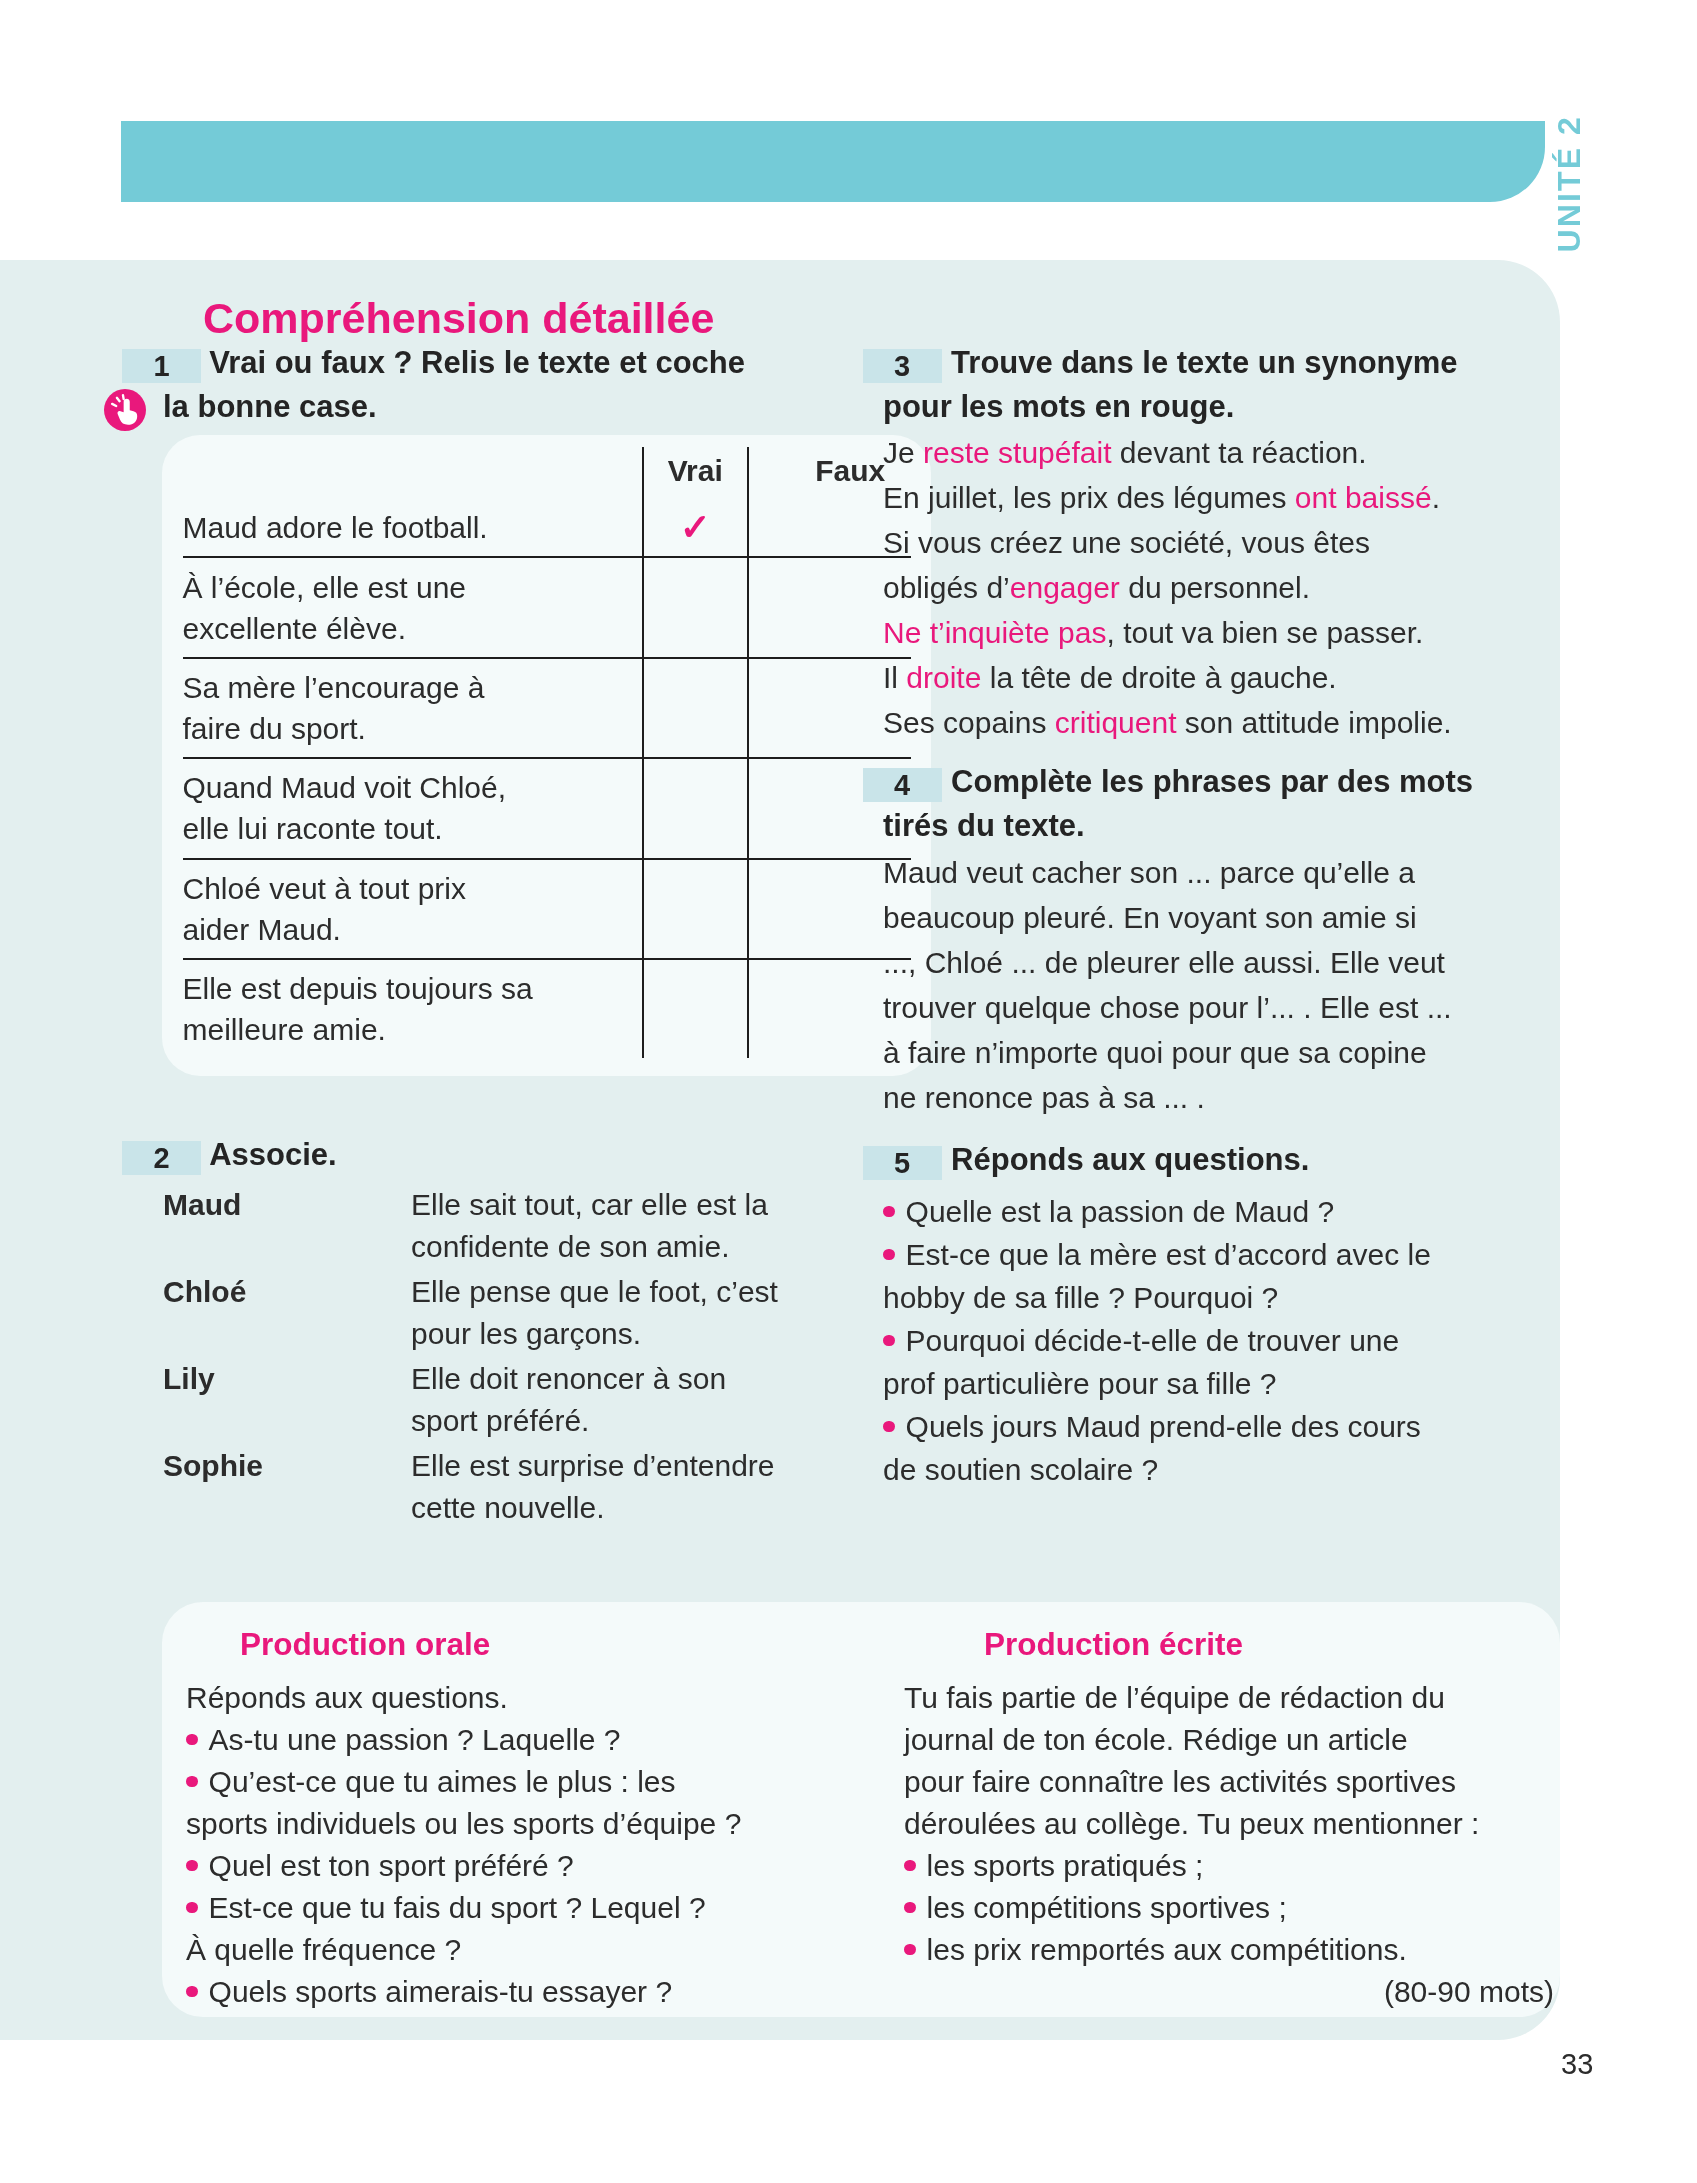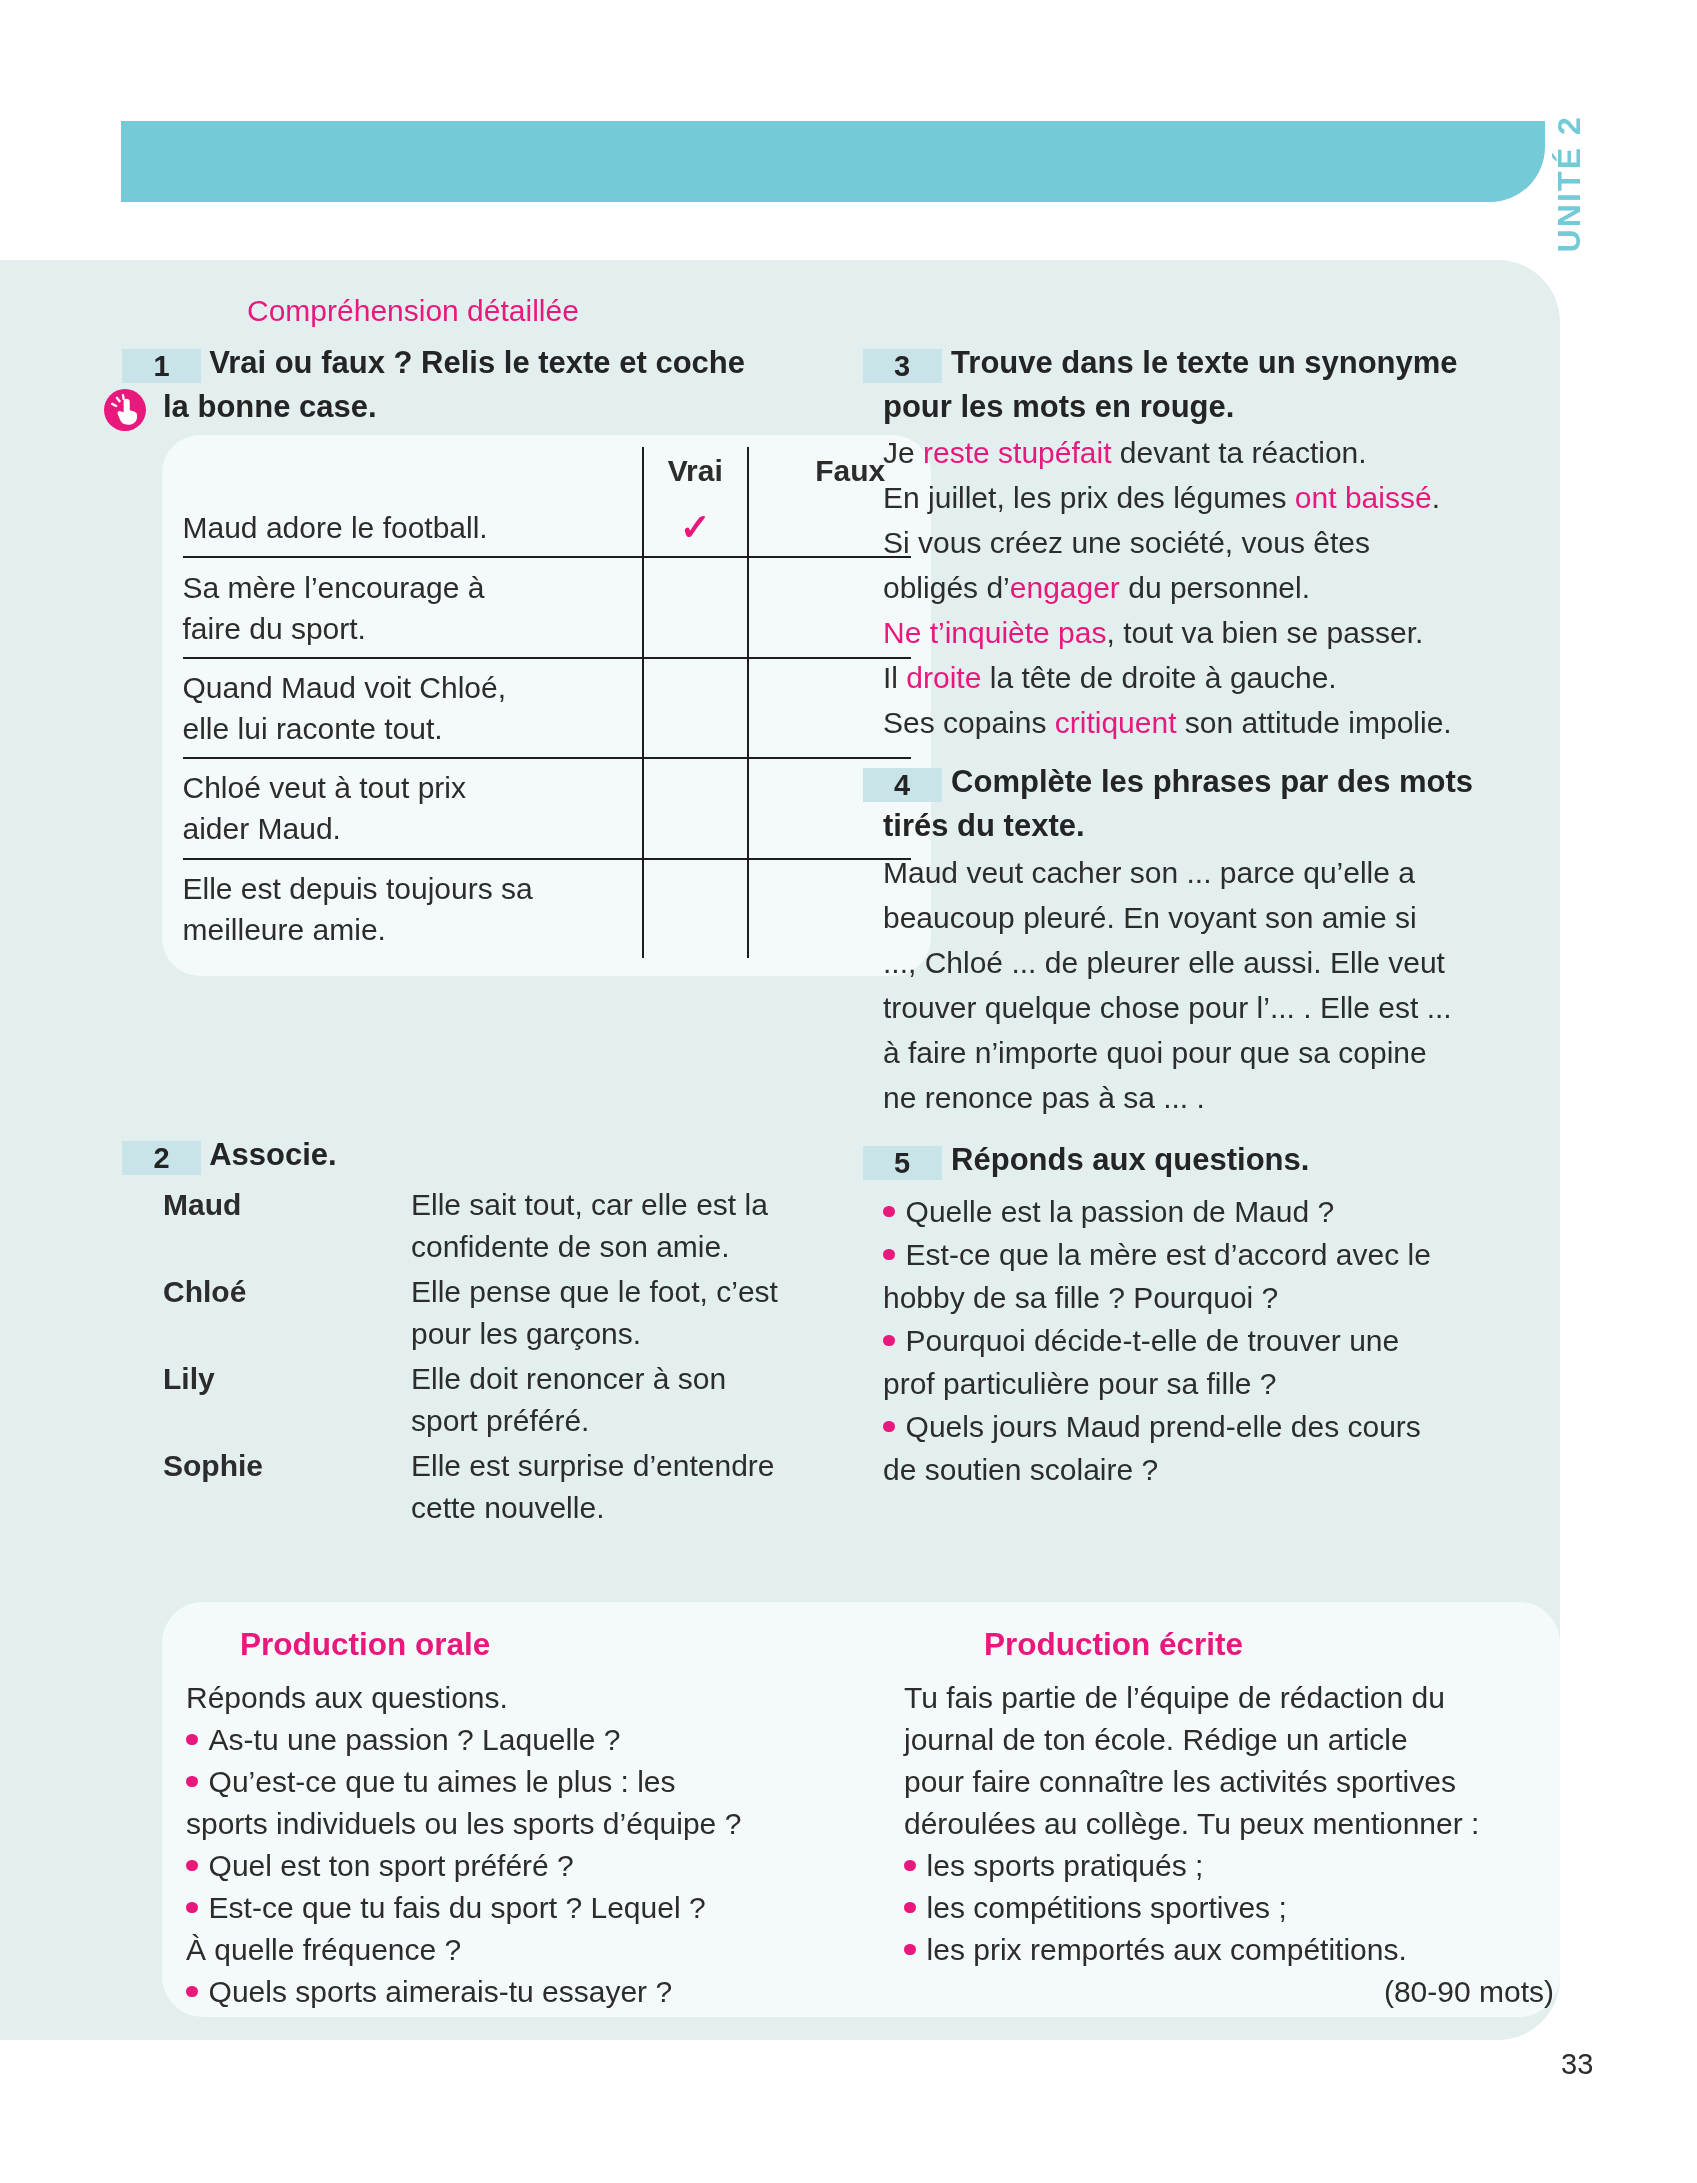--- a/index.html
+++ b/index.html
@@ -6,21 +6,21 @@
   .page{
     position:relative;width:1698px;height:2183px;background:#ffffff;overflow:hidden;
     font-family:"Liberation Sans",sans-serif;color:#2c2c2c;
   }
   .topbar{position:absolute;left:121px;top:121px;width:1424px;height:81px;
     background:var(--teal);border-radius:0 0 55px 0;}
   .unite{position:absolute;left:1551px;top:115px;writing-mode:vertical-rl;transform:rotate(180deg);
     font-size:32px;font-weight:bold;color:var(--teal);letter-spacing:2.1px;white-space:nowrap;}
   .mainbg{position:absolute;left:0;top:260px;width:1560px;height:1780px;
     background:var(--bg);border-radius:0 62px 62px 0;}
-  .section-title{position:absolute;left:203px;top:294px;font-size:30px;font-weight:normal;color:var(--pink);white-space:nowrap;margin-left:44px;}
+  .section-title{position:absolute;left:203px;top:294px;font-size:43px;font-weight:bold;color:var(--pink);white-space:nowrap;}
   .ex-heading{position:absolute;font-size:31px;font-weight:bold;line-height:44px;color:#242424;white-space:nowrap;}
   .ex-heading.hl-left{left:163px;}
   .ex-heading.hl-right{left:883px;}
   .badge{display:inline-block;width:79px;height:34px;background:var(--badge);
     text-align:center;line-height:34px;font-size:29px;font-weight:bold;color:#242424;vertical-align:-2.7px;}
   .hl-left .badge{margin-left:-41px;margin-right:8.2px;}
   .hl-right .badge{margin-left:-20.5px;margin-right:9.6px;}
   .hand{position:absolute;left:104px;top:389px;}
   
   .tf-card{position:absolute;left:162px;top:435px;width:769px;background:var(--card);
@@ -92,20 +92,25 @@
           <th class="cf">Faux</th>
         </tr>
       </thead>
       <tbody id="vf-body">
           <tr>
             <td class="lbl">Maud adore le football.</td>
             <td class="cv"><span class="check">✓</span></td>
             <td class="cf"></td>
           </tr>
           <tr>
+            <td class="lbl">À l’école, elle est une<br>excellente élève.</td>
+            <td class="cv"></td>
+            <td class="cf"></td>
+          </tr>
+          <tr>
             <td class="lbl">Sa mère l’encourage à<br>faire du sport.</td>
             <td class="cv"></td>
             <td class="cf"></td>
           </tr>
           <tr>
             <td class="lbl">Quand Maud voit Chloé,<br>elle lui raconte tout.</td>
             <td class="cv"></td>
             <td class="cf"></td>
           </tr>
           <tr>

